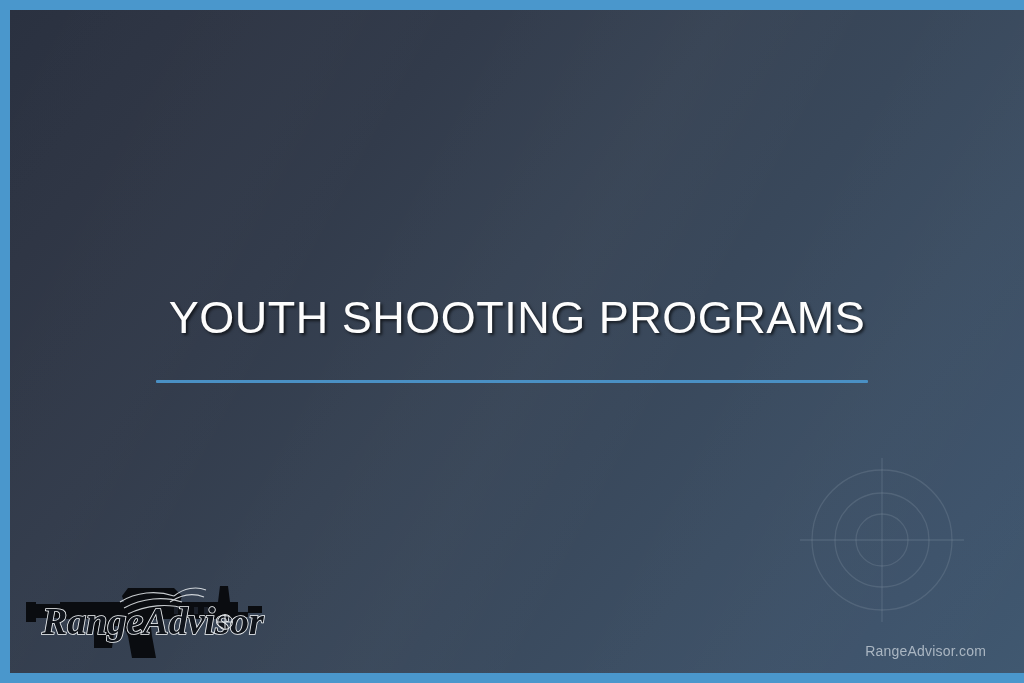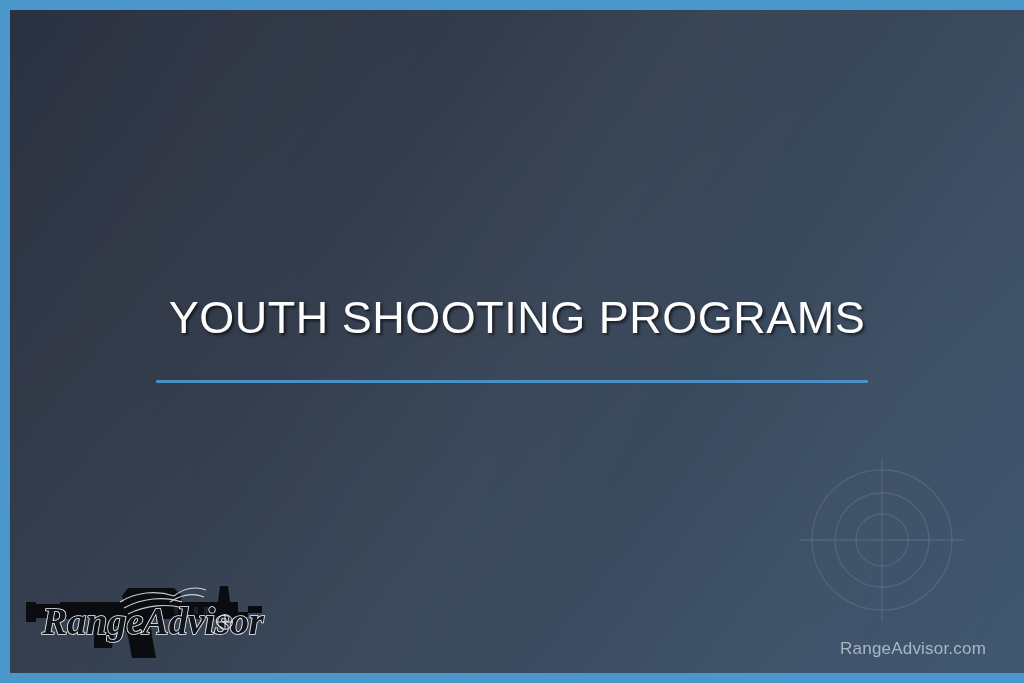--- a/index.html
+++ b/index.html
@@ -112,21 +112,21 @@
     top: 562px;
     width: 252px;
     height: 92px;
   }
 
   
   #footer-url {
     position: absolute;
     right: 38px;
     bottom: 14px;
-    font-size: 17px;
+    font-size: 14px;
     color: #aab6c2;
     letter-spacing: 0.2px;
     margin-left: 12px;
   }
 </style>
 </head>
 <body>
 
 <div id="slide-frame">
 

